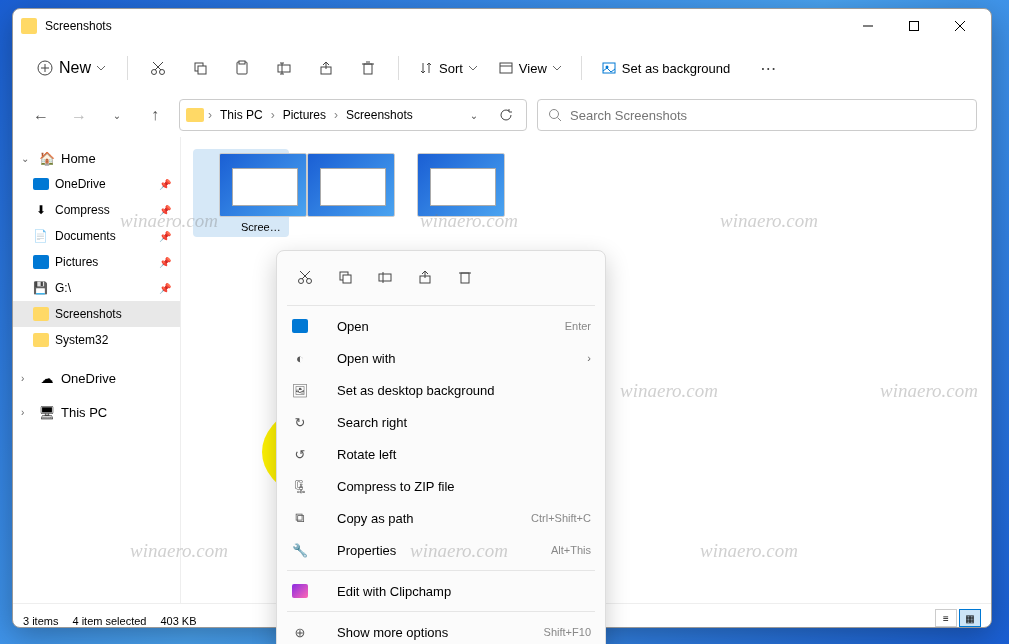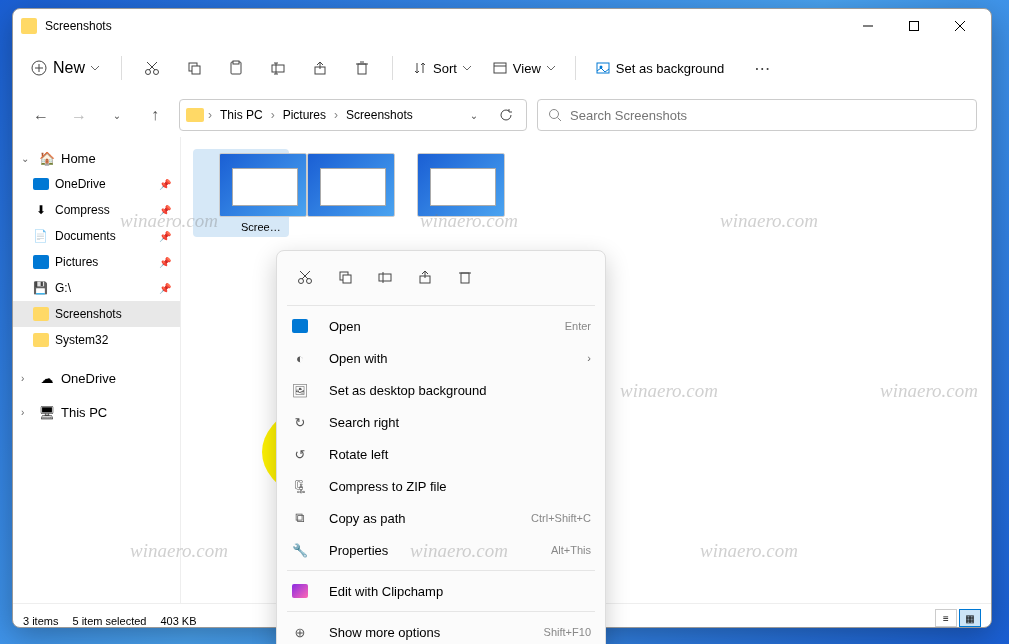--- a/index.html
+++ b/index.html
@@ -3,21 +3,21 @@
 <meta charset="utf-8">
 <style>
 * { box-sizing: border-box; margin: 0; padding: 0; font-family: "Segoe UI", sans-serif; }
 body { width: 1009px; height: 644px; background: linear-gradient(135deg, #1a5fd4 0%, #4aa3f0 50%, #1a5fd4 100%); overflow: hidden; position: relative; }
 .window { position: absolute; top: 8px; left: 12px; width: 980px; height: 620px; background: #fff; border: 1px solid #999; border-radius: 8px; display: flex; flex-direction: column; box-shadow: 0 8px 32px rgba(0,0,0,0.3); }
 .titlebar { height: 34px; display: flex; align-items: center; padding: 0 8px; }
 .title-icon { width: 16px; height: 16px; background: #ffd966; border-radius: 2px; margin-right: 8px; }
 .title-text { font-size: 12px; flex: 1; }
 .win-controls { display: flex; }
 .win-btn { width: 46px; height: 32px; display: flex; align-items: center; justify-content: center; cursor: pointer; }
-.toolbar { height: 50px; display: flex; align-items: center; padding: 0 8px; gap: 6px; }
+.toolbar { height: 50px; display: flex; align-items: center; padding: 0 14px; gap: 6px; }
 .tb-new { display: flex; align-items: center; gap: 6px; padding: 6px 10px; border-radius: 4px; cursor: pointer; }
 .tb-sep { width: 1px; height: 24px; background: #ddd; margin: 0 6px; }
 .tb-icon-btn { width: 36px; height: 36px; display: flex; align-items: center; justify-content: center; border-radius: 4px; cursor: pointer; color: #444; }
 .tb-labeled { display: flex; align-items: center; gap: 6px; padding: 6px 8px; border-radius: 4px; cursor: pointer; font-size: 13px; }
 .navrow { height: 44px; display: flex; align-items: center; padding: 0 14px; gap: 10px; }
 .nav-btn { width: 28px; height: 28px; display: flex; align-items: center; justify-content: center; cursor: pointer; color: #555; border-radius: 4px; }
 .nav-btn.disabled { color: #bbb; }
 .crumb-box { flex: 1; height: 32px; border: 1px solid #ccc; border-radius: 4px; display: flex; align-items: center; padding: 0 6px; gap: 4px; font-size: 12px; }
 .crumb-item { padding: 2px 4px; cursor: pointer; }
 .crumb-sep { color: #888; }
@@ -42,21 +42,21 @@
 .file-label { font-size: 11px; margin-top: 4px; text-align: center; white-space: nowrap; overflow: hidden; text-overflow: ellipsis; width: 100%; }
 .statusbar { height: 24px; border-top: 1px solid #eee; display: flex; align-items: flex-end; padding: 0 10px; font-size: 11px; gap: 14px; }
 .status-spacer { flex: 1; }
 .view-toggle { display: flex; gap: 2px; }
 .vt-btn { width: 22px; height: 18px; border: 1px solid #ccc; display: flex; align-items: center; justify-content: center; font-size: 10px; cursor: pointer; }
 .vt-btn.active { background: #cce4f7; border-color: #0078d4; }
 .context-menu { position: absolute; left: 276px; top: 250px; width: 330px; background: #fbfbfb; border: 1px solid #ddd; border-radius: 8px; box-shadow: 0 8px 24px rgba(0,0,0,0.2); padding: 6px 0; z-index: 100; }
 .cm-actions { display: flex; gap: 4px; padding: 4px 10px 8px; }
 .cm-act-btn { width: 36px; height: 32px; display: flex; align-items: center; justify-content: center; border-radius: 4px; cursor: pointer; color: #444; }
 .cm-sep { height: 1px; background: #e5e5e5; margin: 4px 10px; }
-.cm-item { display: flex; align-items: center; padding: 7px 14px; gap: 20px; cursor: pointer; font-size: 13px; }
+.cm-item { display: flex; align-items: center; padding: 7px 14px; gap: 28px; cursor: pointer; font-size: 13px; }
 .cm-icon { width: 18px; height: 18px; display: flex; align-items: center; justify-content: center; color: #555; }
 .cm-shortcut { margin-left: auto; color: #888; font-size: 11px; }
 .cm-arrow { margin-left: auto; color: #666; font-size: 11px; }
 .highlight-oval { position: absolute; left: 262px; top: 382px; width: 280px; height: 140px; background: #fcf003; border-radius: 50%; z-index: 50; }
 .watermark { position: absolute; font-size: 19px; color: rgba(120,120,120,0.35); font-style: italic; font-family: Georgia, serif; z-index: 200; pointer-events: none; }
 svg { display: block; }
 </style>
 </head>
 <body>
 
@@ -273,21 +273,21 @@
         </div>
         <div class="file-item">
           <div class="thumb"></div>
         </div>
       </div>
     </div>
   </div>
 
   <div class="statusbar">
     <span>3 items</span>
-    <span>5 item selected</span>
+    <span>4 item selected</span>
     <span>403 KB</span>
     <div class="status-spacer"></div>
     <div class="view-toggle">
       <div class="vt-btn">≡</div>
       <div class="vt-btn active">▦</div>
     </div>
   </div>
 </div>
 
 <div class="highlight-oval"></div>

